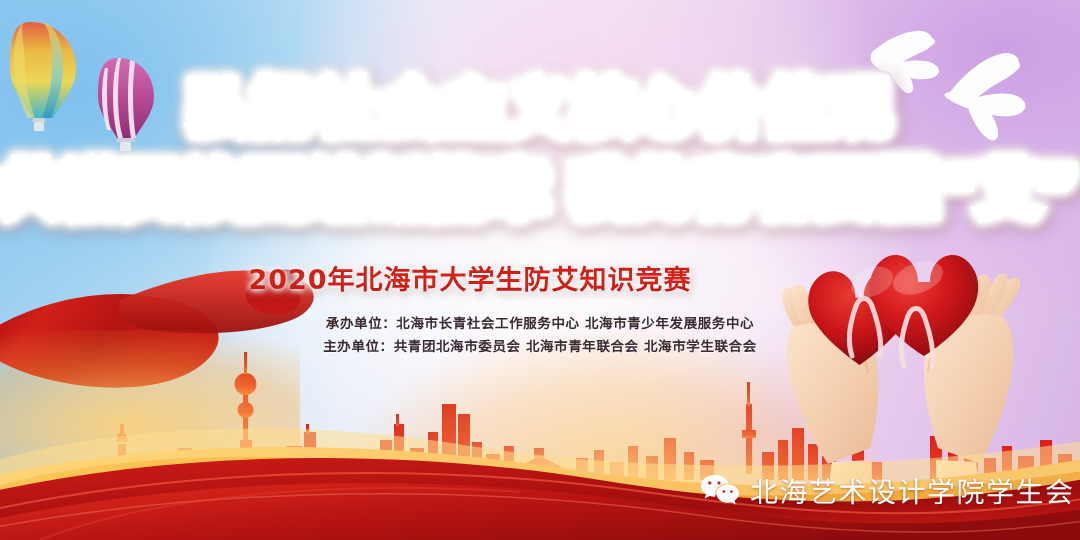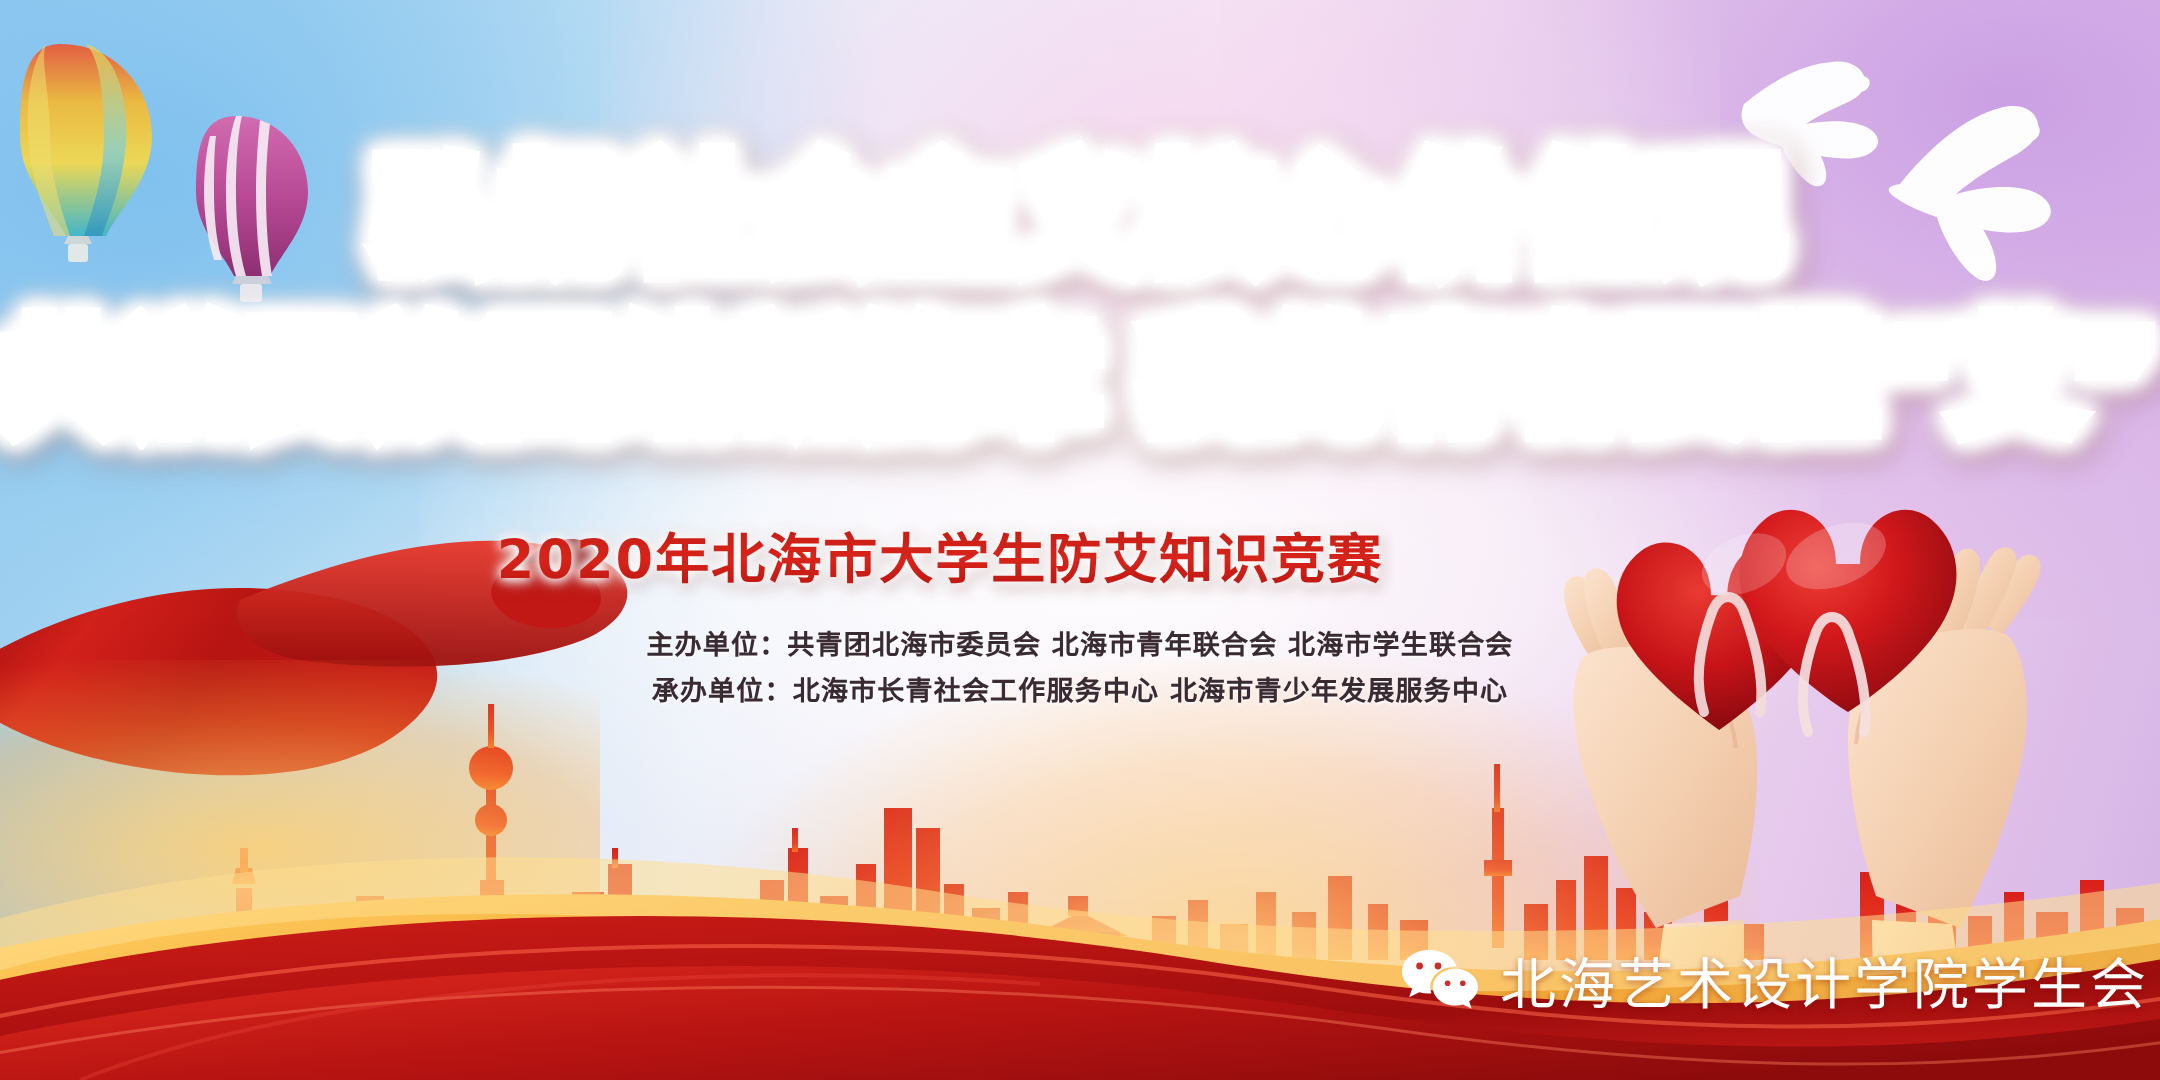--- a/index.html
+++ b/index.html
@@ -30,21 +30,21 @@
     background:radial-gradient(ellipse at 60% 50%,rgba(255,206,110,.85) 0%,rgba(255,170,60,.35) 48%,rgba(255,170,60,0) 76%);}
 
   
   .layer{position:absolute;left:0;top:0;width:1080px;height:540px;}
 
   
   .titles{position:absolute;left:0;top:0;width:1080px;text-align:center;}
 
   .t1{
     position:absolute;left:0;top:78px;width:1080px;
-    font-size:62px;line-height:1;font-weight:700;letter-spacing:2px;
+    font-size:62px;line-height:1;font-weight:400;letter-spacing:2px;
     font-family:"DejaVu Sans","Liberation Sans",sans-serif;
     background:linear-gradient(180deg,#b41414 0%,#cf1a12 28%,#e8361d 58%,#c3170f 100%);
     -webkit-background-clip:text;background-clip:text;color:transparent;
     -webkit-text-stroke:0;
     filter:drop-shadow(0 0 5px #fff) drop-shadow(0 0 5px #fff)
            drop-shadow(0 0 4px #fff) drop-shadow(2px 4px 5px rgba(120,60,60,.38));
   }
   .t1::before{
     content:attr(data-txt);position:absolute;left:0;top:0;width:100%;
     color:#fff;-webkit-text-stroke:11px #fff;z-index:-1;
@@ -368,22 +368,22 @@
   </svg>
 
   <div class="titles">
     <div class="t1" data-txt="弘扬社会主义核心价值观">弘扬社会主义核心价值观</div>
     <div class="t2" data-txt="共谱民族团结新篇章 我的青春要懂“艾”">共谱民族团结新篇章 我的青春要懂“艾”</div>
   </div>
 
   <div class="subtitle">2020年北海市大学生防艾知识竞赛</div>
 
   <div class="orgs">
+    <div class="orgline">承办单位：北海市长青社会工作服务中心    北海市青少年发展服务中心</div>
     <div class="orgline">主办单位：共青团北海市委员会  北海市青年联合会  北海市学生联合会</div>
-    <div class="orgline">承办单位：北海市长青社会工作服务中心    北海市青少年发展服务中心</div>
   </div>
 
   <div class="wm">
     <svg width="40" height="34" viewBox="0 0 40 34">
       <path d="M14.5 2 C7 2 1 6.8 1 12.8 C1 16.2 3 19.2 6.1 21.2 L4.6 25.6 L9.6 23.1
                C11.2 23.5 12.8 23.7 14.5 23.7 C14.9 23.7 15.3 23.7 15.7 23.6
                C15.4 22.7 15.2 21.7 15.2 20.7 C15.2 14.9 20.8 10.3 27.7 10.3
                C27.9 10.3 28.1 10.3 28.3 10.3 C27.1 5.5 21.4 2 14.5 2 Z" fill="#ffffff"></path>
       <circle cx="9.8" cy="10" r="1.7" fill="#c9302c"></circle>
       <circle cx="19" cy="10" r="1.7" fill="#c9302c"></circle>

